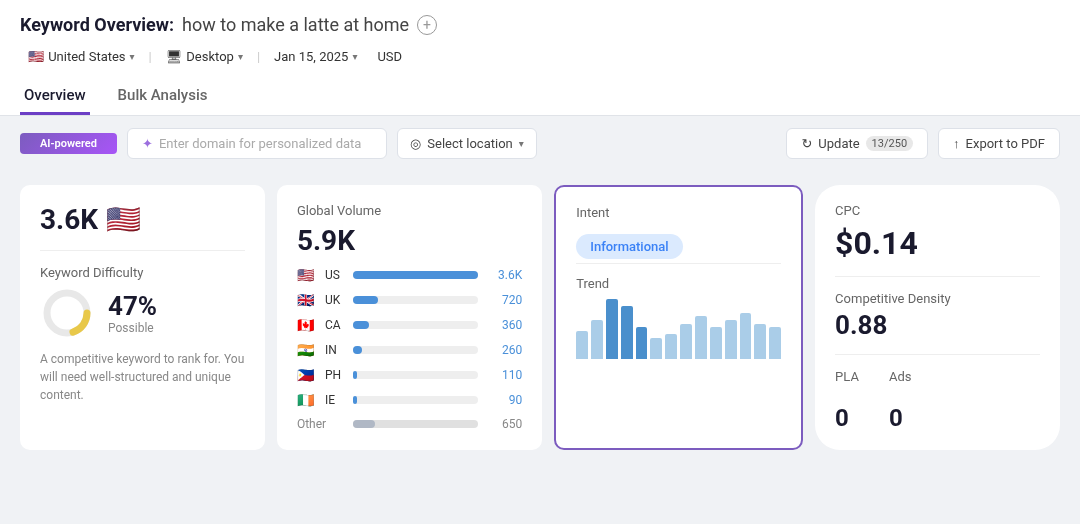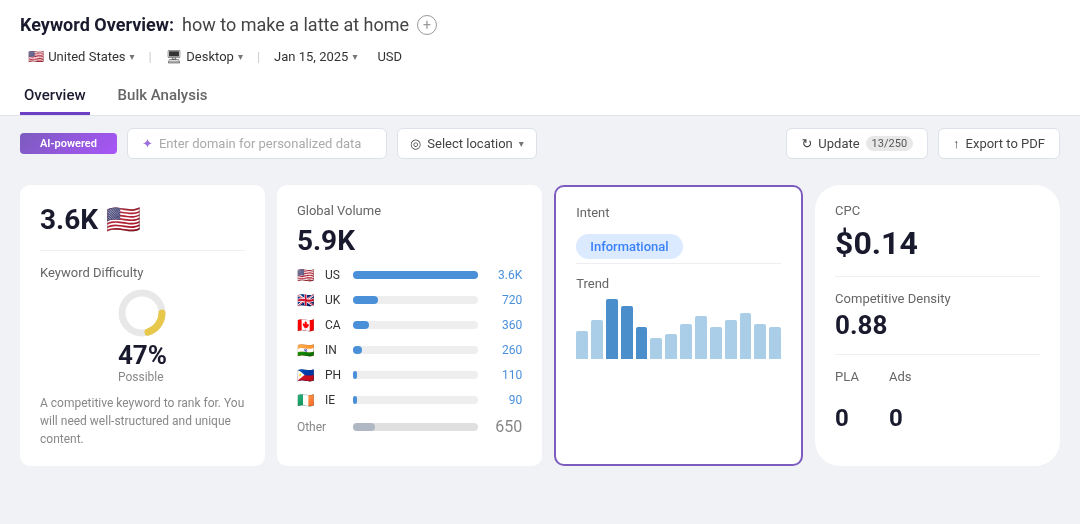--- a/index.html
+++ b/index.html
@@ -220,22 +220,21 @@
 
     .divider {
       height: 1px;
       background: #eee;
       margin: 14px 0;
     }
 
     .difficulty-row {
       display: flex;
       align-items: center;
-      gap: 0;
-      flex-direction: column;
+      gap: 14px;
     }
 
     .difficulty-donut {
       width: 54px;
       height: 54px;
       flex-shrink: 0;
     }
 
     .difficulty-info {}
 
@@ -311,21 +310,21 @@
     }
 
     .other-bar {
       flex: 1;
       height: 8px;
       background: #e0e0e0;
       border-radius: 4px;
     }
 
     .other-val {
-      font-size: 16px;
+      font-size: 12px;
       color: #888;
       width: 36px;
       text-align: right;
     }
 
     
     .intent-card {
       flex: 1;
       border: 2.5px solid #7c5cbf;
       display: flex;

